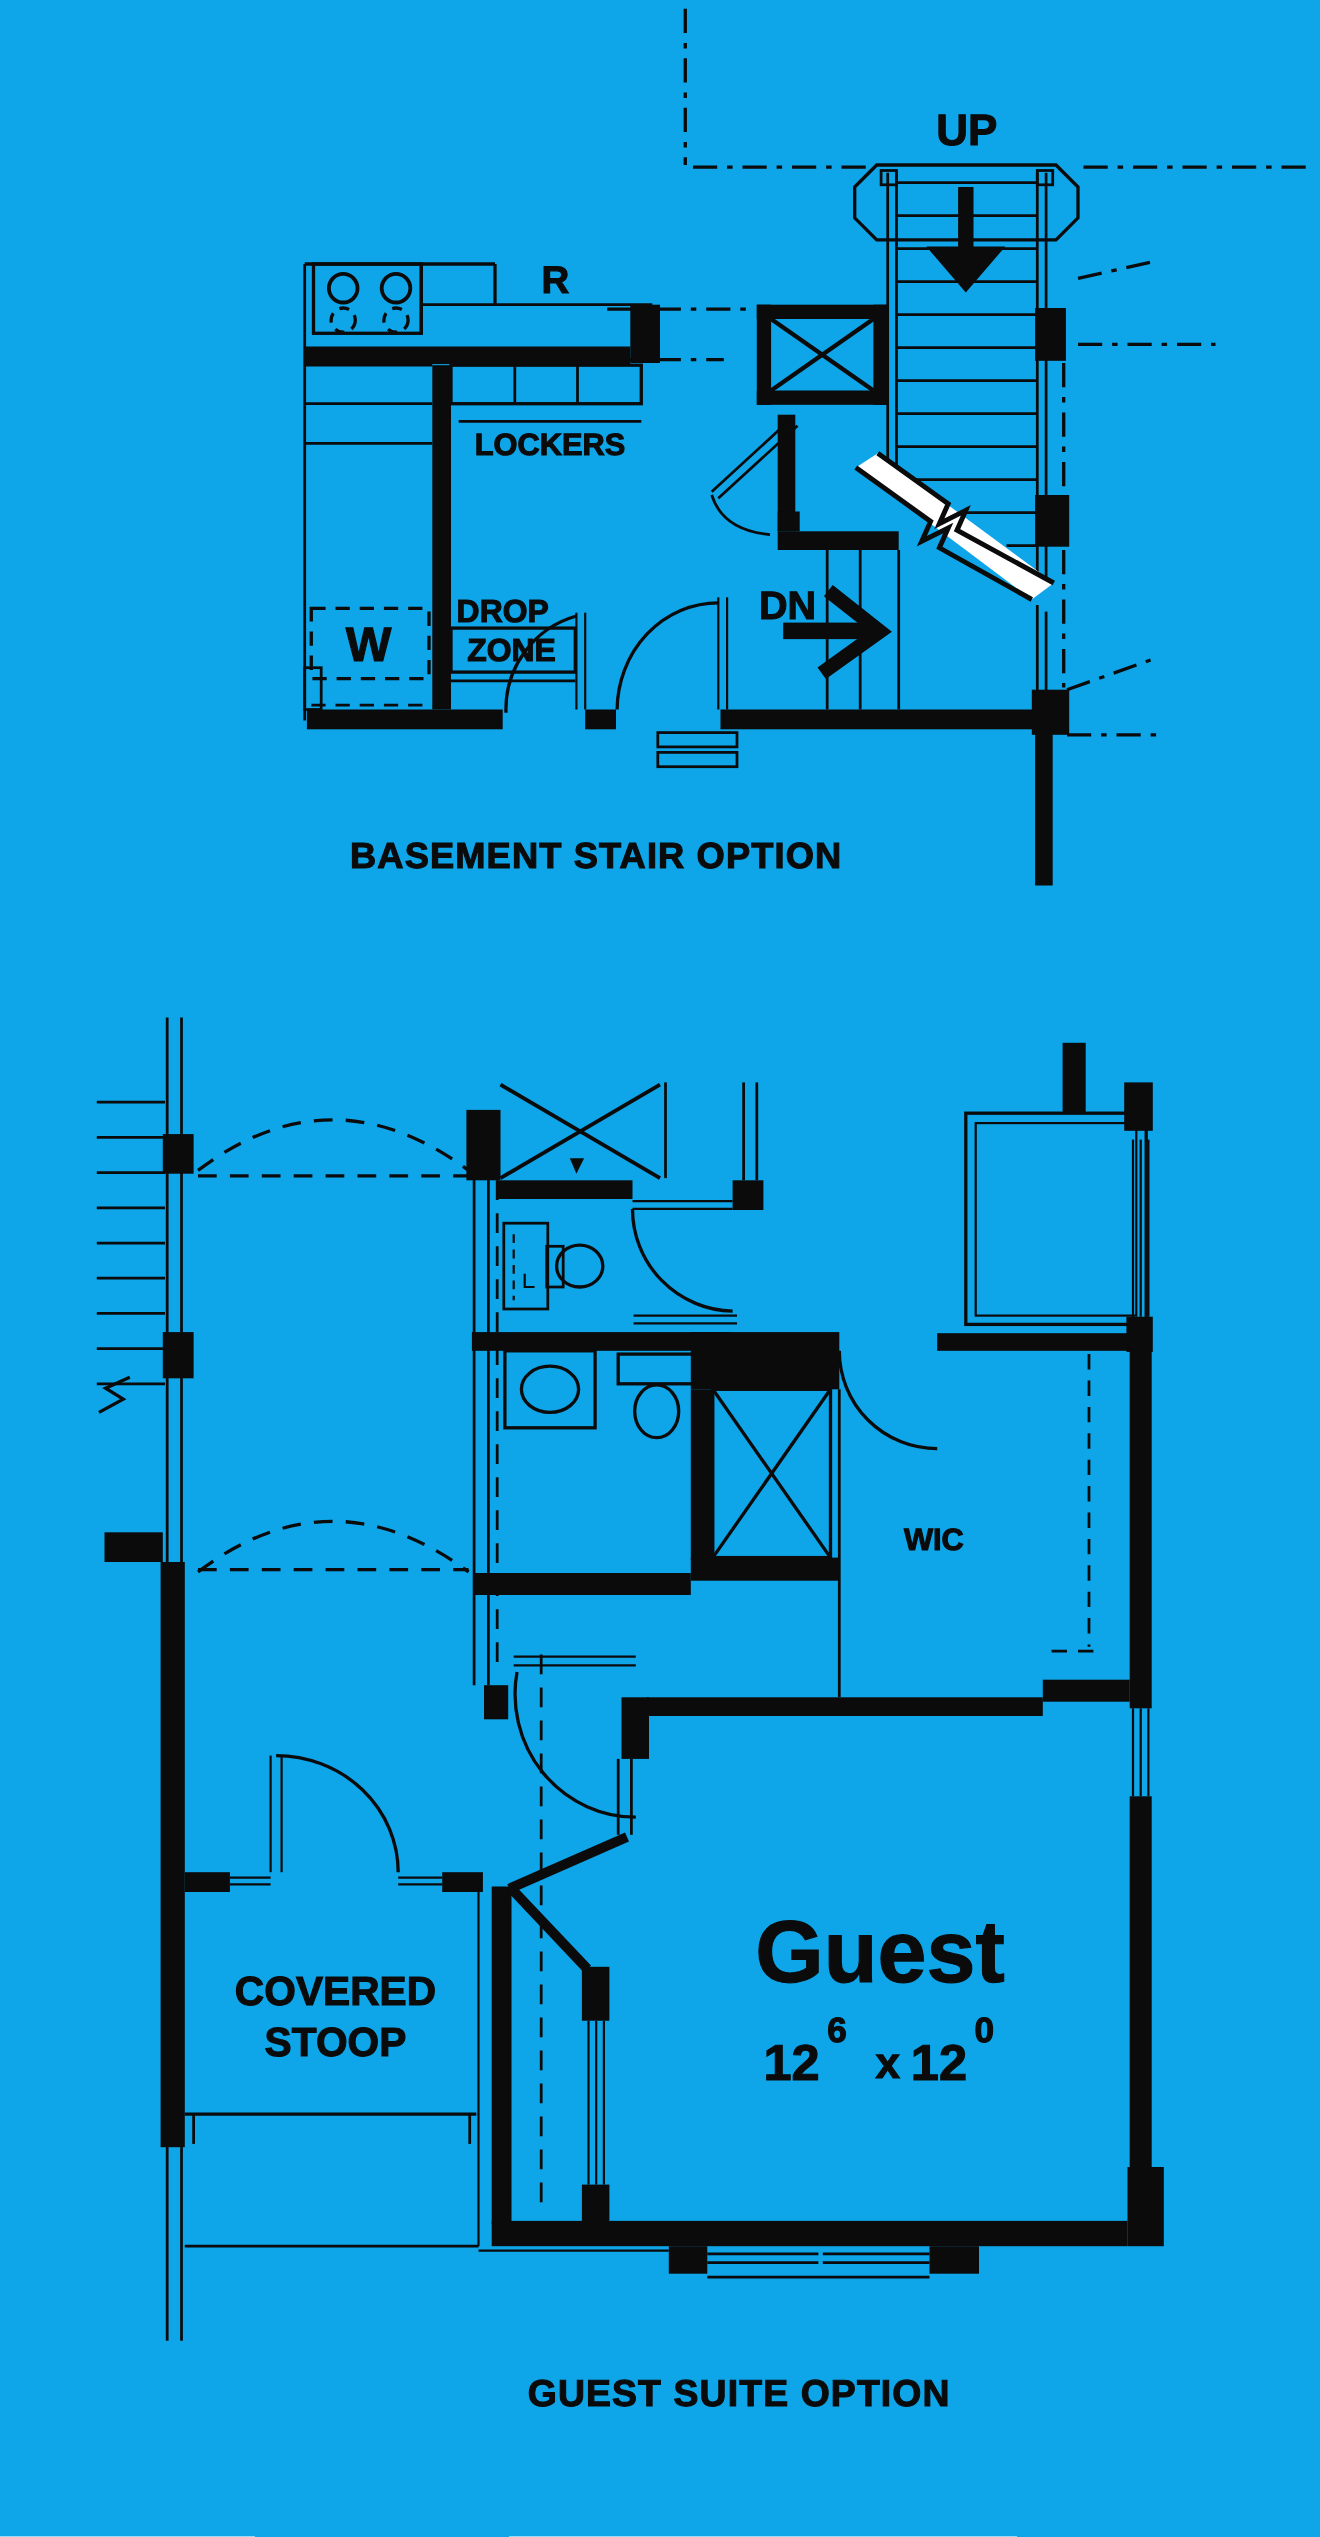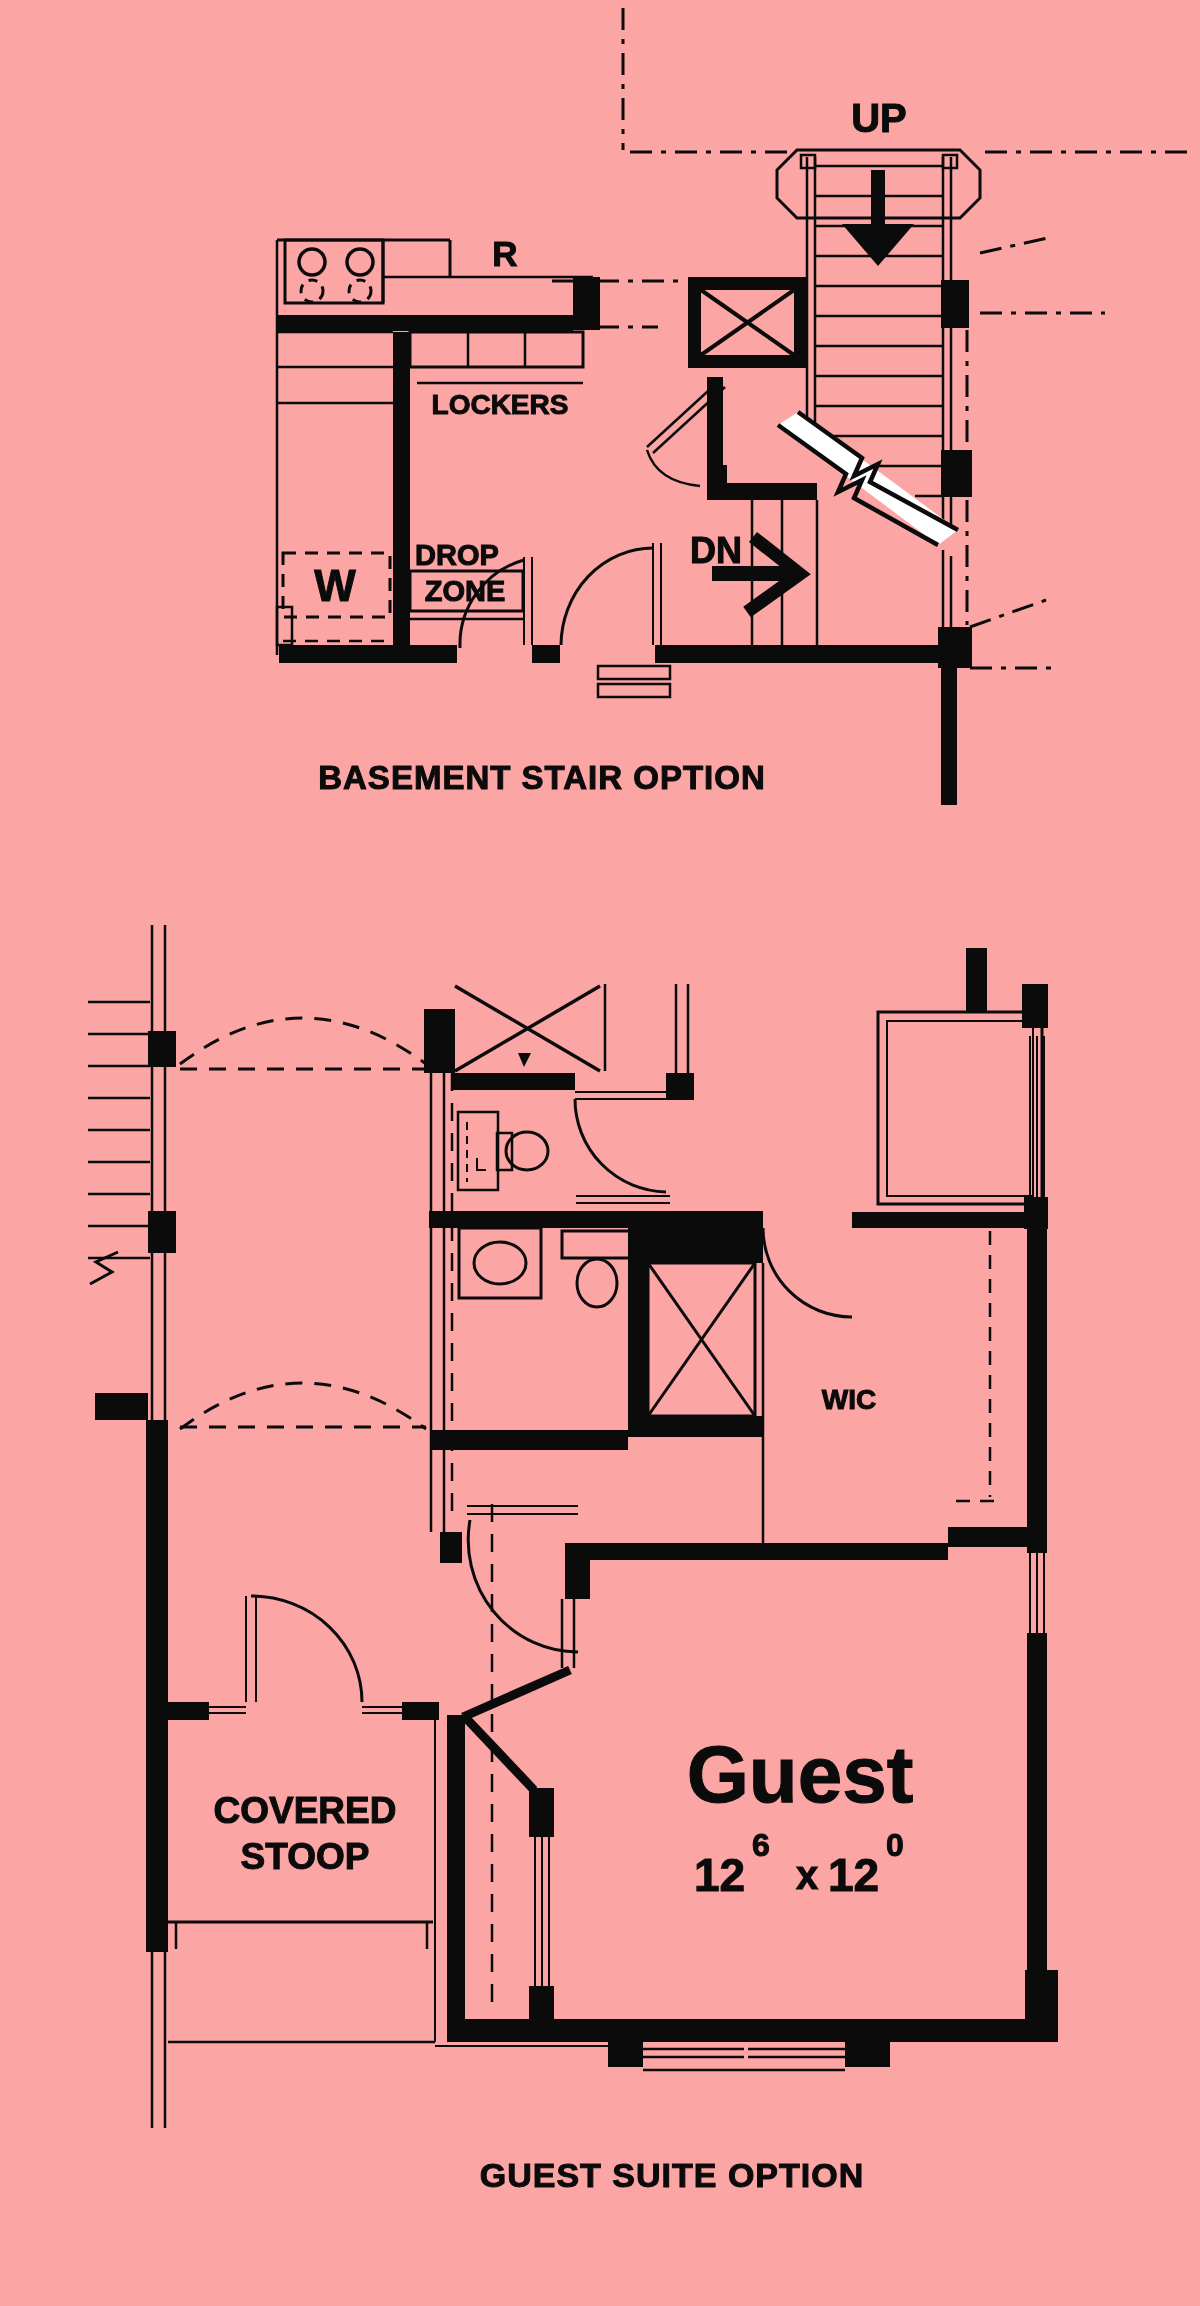--- a/index.html
+++ b/index.html
@@ -1,16 +1,16 @@
 <!DOCTYPE html>
 <html><head>
 <meta charset="utf-8">
 <style>
   html,body{margin:0;padding:0;background:#fff;}
-  #sheet{position:relative;width:1200px;height:2306px;background:#fca5a5;overflow:hidden;
+  #sheet{position:relative;width:1200px;height:2306px;background:#0ea5e9;overflow:hidden;
          font-family:"Liberation Sans", sans-serif;}
   svg{position:absolute;left:0;top:0;}
   svg text{font-family:"Liberation Sans", sans-serif;font-weight:bold;fill:#0b0b0b;}
 </style>
 </head>
 <body>
 
 <div id="sheet">
 <svg width="1200" height="2306" viewBox="0 0 1200 2306">
 

